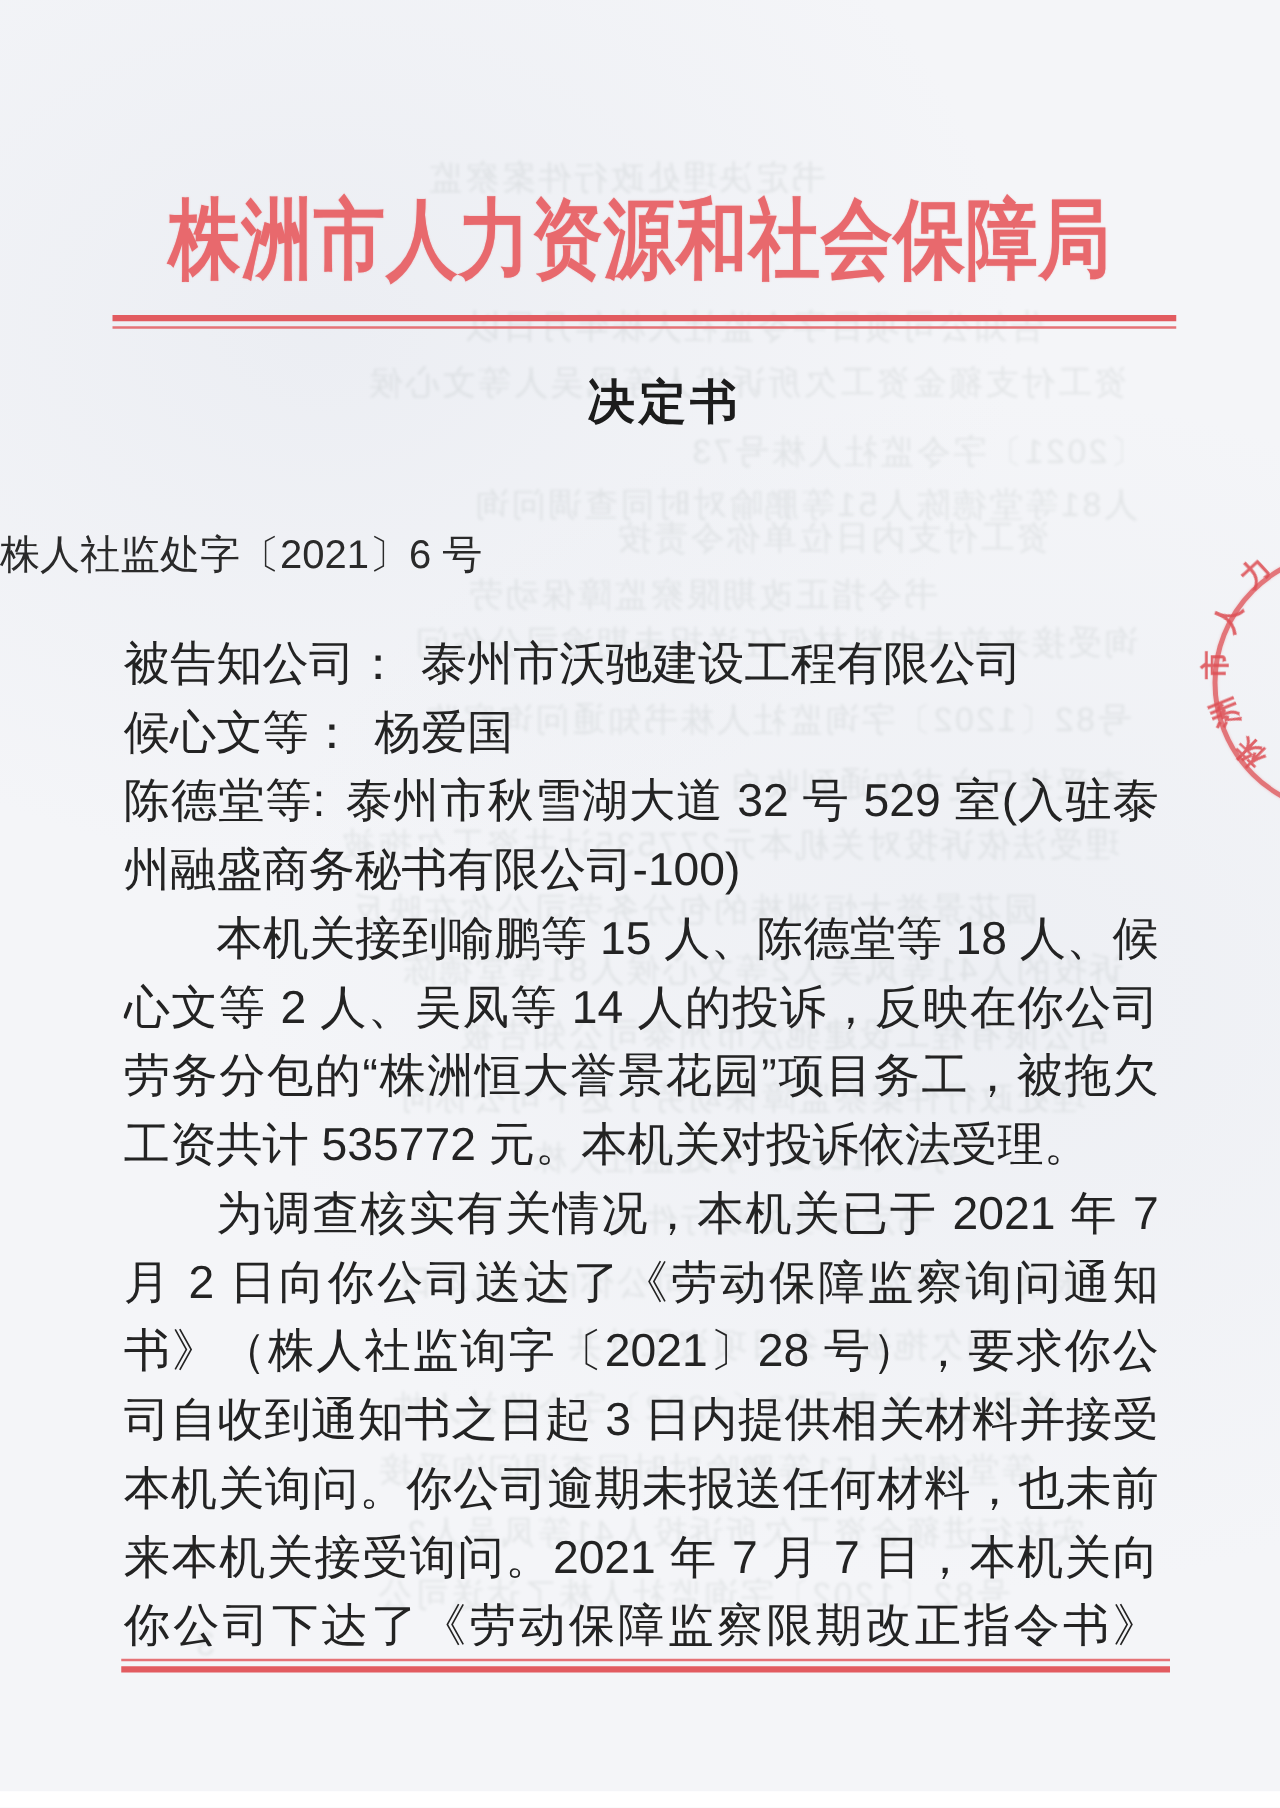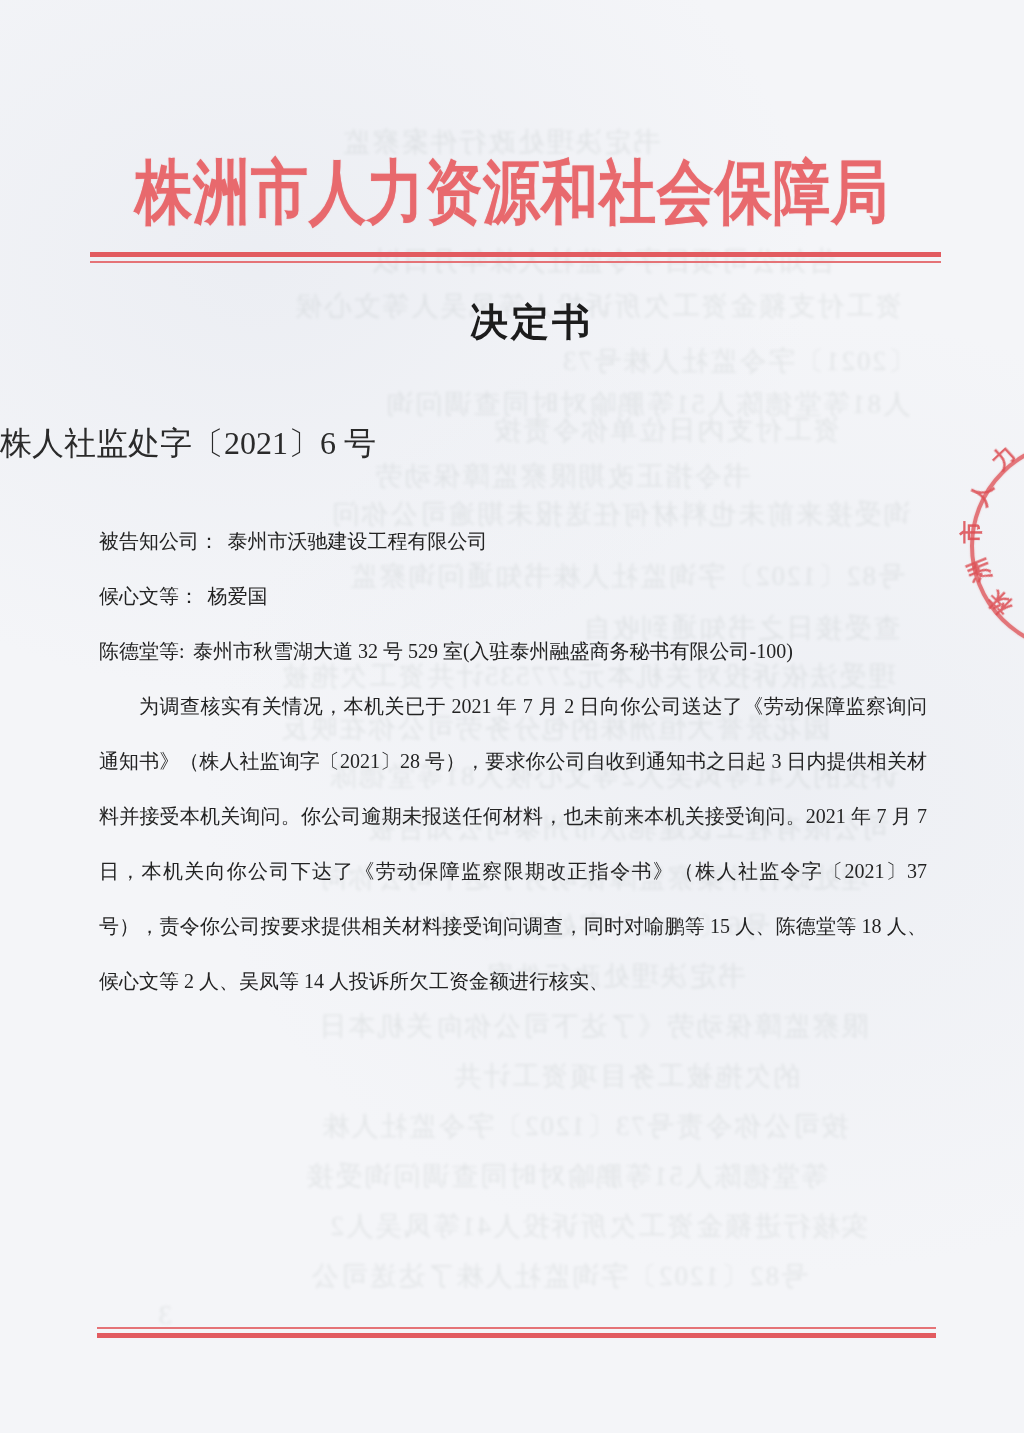--- a/index.html
+++ b/index.html
@@ -5,21 +5,21 @@
   html,body { margin:0; padding:0; background:#ffffff; }
   .page {
     position:relative;
     width:1024px; height:1446px;
     margin:0 auto;
     overflow:hidden;
     background:
       radial-gradient(900px 700px at 25% 18%, rgba(214,219,230,.28), transparent 62%),
       radial-gradient(1000px 800px at 78% 55%, rgba(210,216,227,.20), transparent 60%),
       #f4f5f8;
-    font-family:Liberation Serif, serif;
+    font-family:Liberation Sans, sans-serif;
     color:#222;
   }
 
   
   .ghost-layer { position:absolute; inset:0; pointer-events:none; }
   .ghost {
     position:absolute;
     font-size:27px;
     letter-spacing:2px;
     color:#5f6e68;
@@ -66,24 +66,24 @@
   .doc-number {
     position:absolute;
     top:422px; left:0; width:100%;
     box-sizing:border-box;
     font-size:32px;
     color:#2a2a2a;
   }
 
   .content {
     position:absolute;
-    top:514px; left:99px; width:828px;
+    top:503px; left:99px; width:828px;
     max-height:814px;
     overflow:hidden;
-    font-size:20px;
+    font-size:37px;
     line-height:55px;
     text-align:justify;
     color:#232323;
   }
   .content .kv .v { margin-left:.42em; }
   .content p { margin:0; text-indent:2em; }
 
   
   .stamp { position:absolute; top:0; left:0; pointer-events:none; }
   .stamp-ring {
@@ -158,20 +158,21 @@
   <div class="content">
     <div class="kv">
       <span class="k">被告知公司：</span><span class="v">泰州市沃驰建设工程有限公司</span>
     </div>
     <div class="kv">
       <span class="k">候心文等：</span><span class="v">杨爱国</span>
     </div>
     <div class="kv">
       <span class="k">陈德堂等:</span><span class="v">泰州市秋雪湖大道 32 号 529 室(入驻泰州融盛商务秘书有限公司-100)</span>
     </div>
+    <p>本机关接到喻鹏等 15 人、陈德堂等 18 人、候心文等 2 人、吴凤等 14 人的投诉，反映在你公司劳务分包的“株洲恒大誉景花园”项目务工，被拖欠工资共计 535772 元。本机关对投诉依法受理。</p>
     <p>为调查核实有关情况，本机关已于 2021 年 7 月 2 日向你公司送达了《劳动保障监察询问通知书》（株人社监询字〔2021〕28 号），要求你公司自收到通知书之日起 3 日内提供相关材料并接受本机关询问。你公司逾期未报送任何材料，也未前来本机关接受询问。2021 年 7 月 7 日，本机关向你公司下达了《劳动保障监察限期改正指令书》（株人社监令字〔2021〕37 号），责令你公司按要求提供相关材料接受询问调查，同时对喻鹏等 15 人、陈德堂等 18 人、候心文等 2 人、吴凤等 14 人投诉所欠工资金额进行核实、</p>
   </div>
 
   <div class="rule rule-bottom">
     <div class="bar b1"></div>
     <div class="bar b2"></div>
   </div>
 
   <div class="stamp">
     <div class="stamp-ring"></div>

